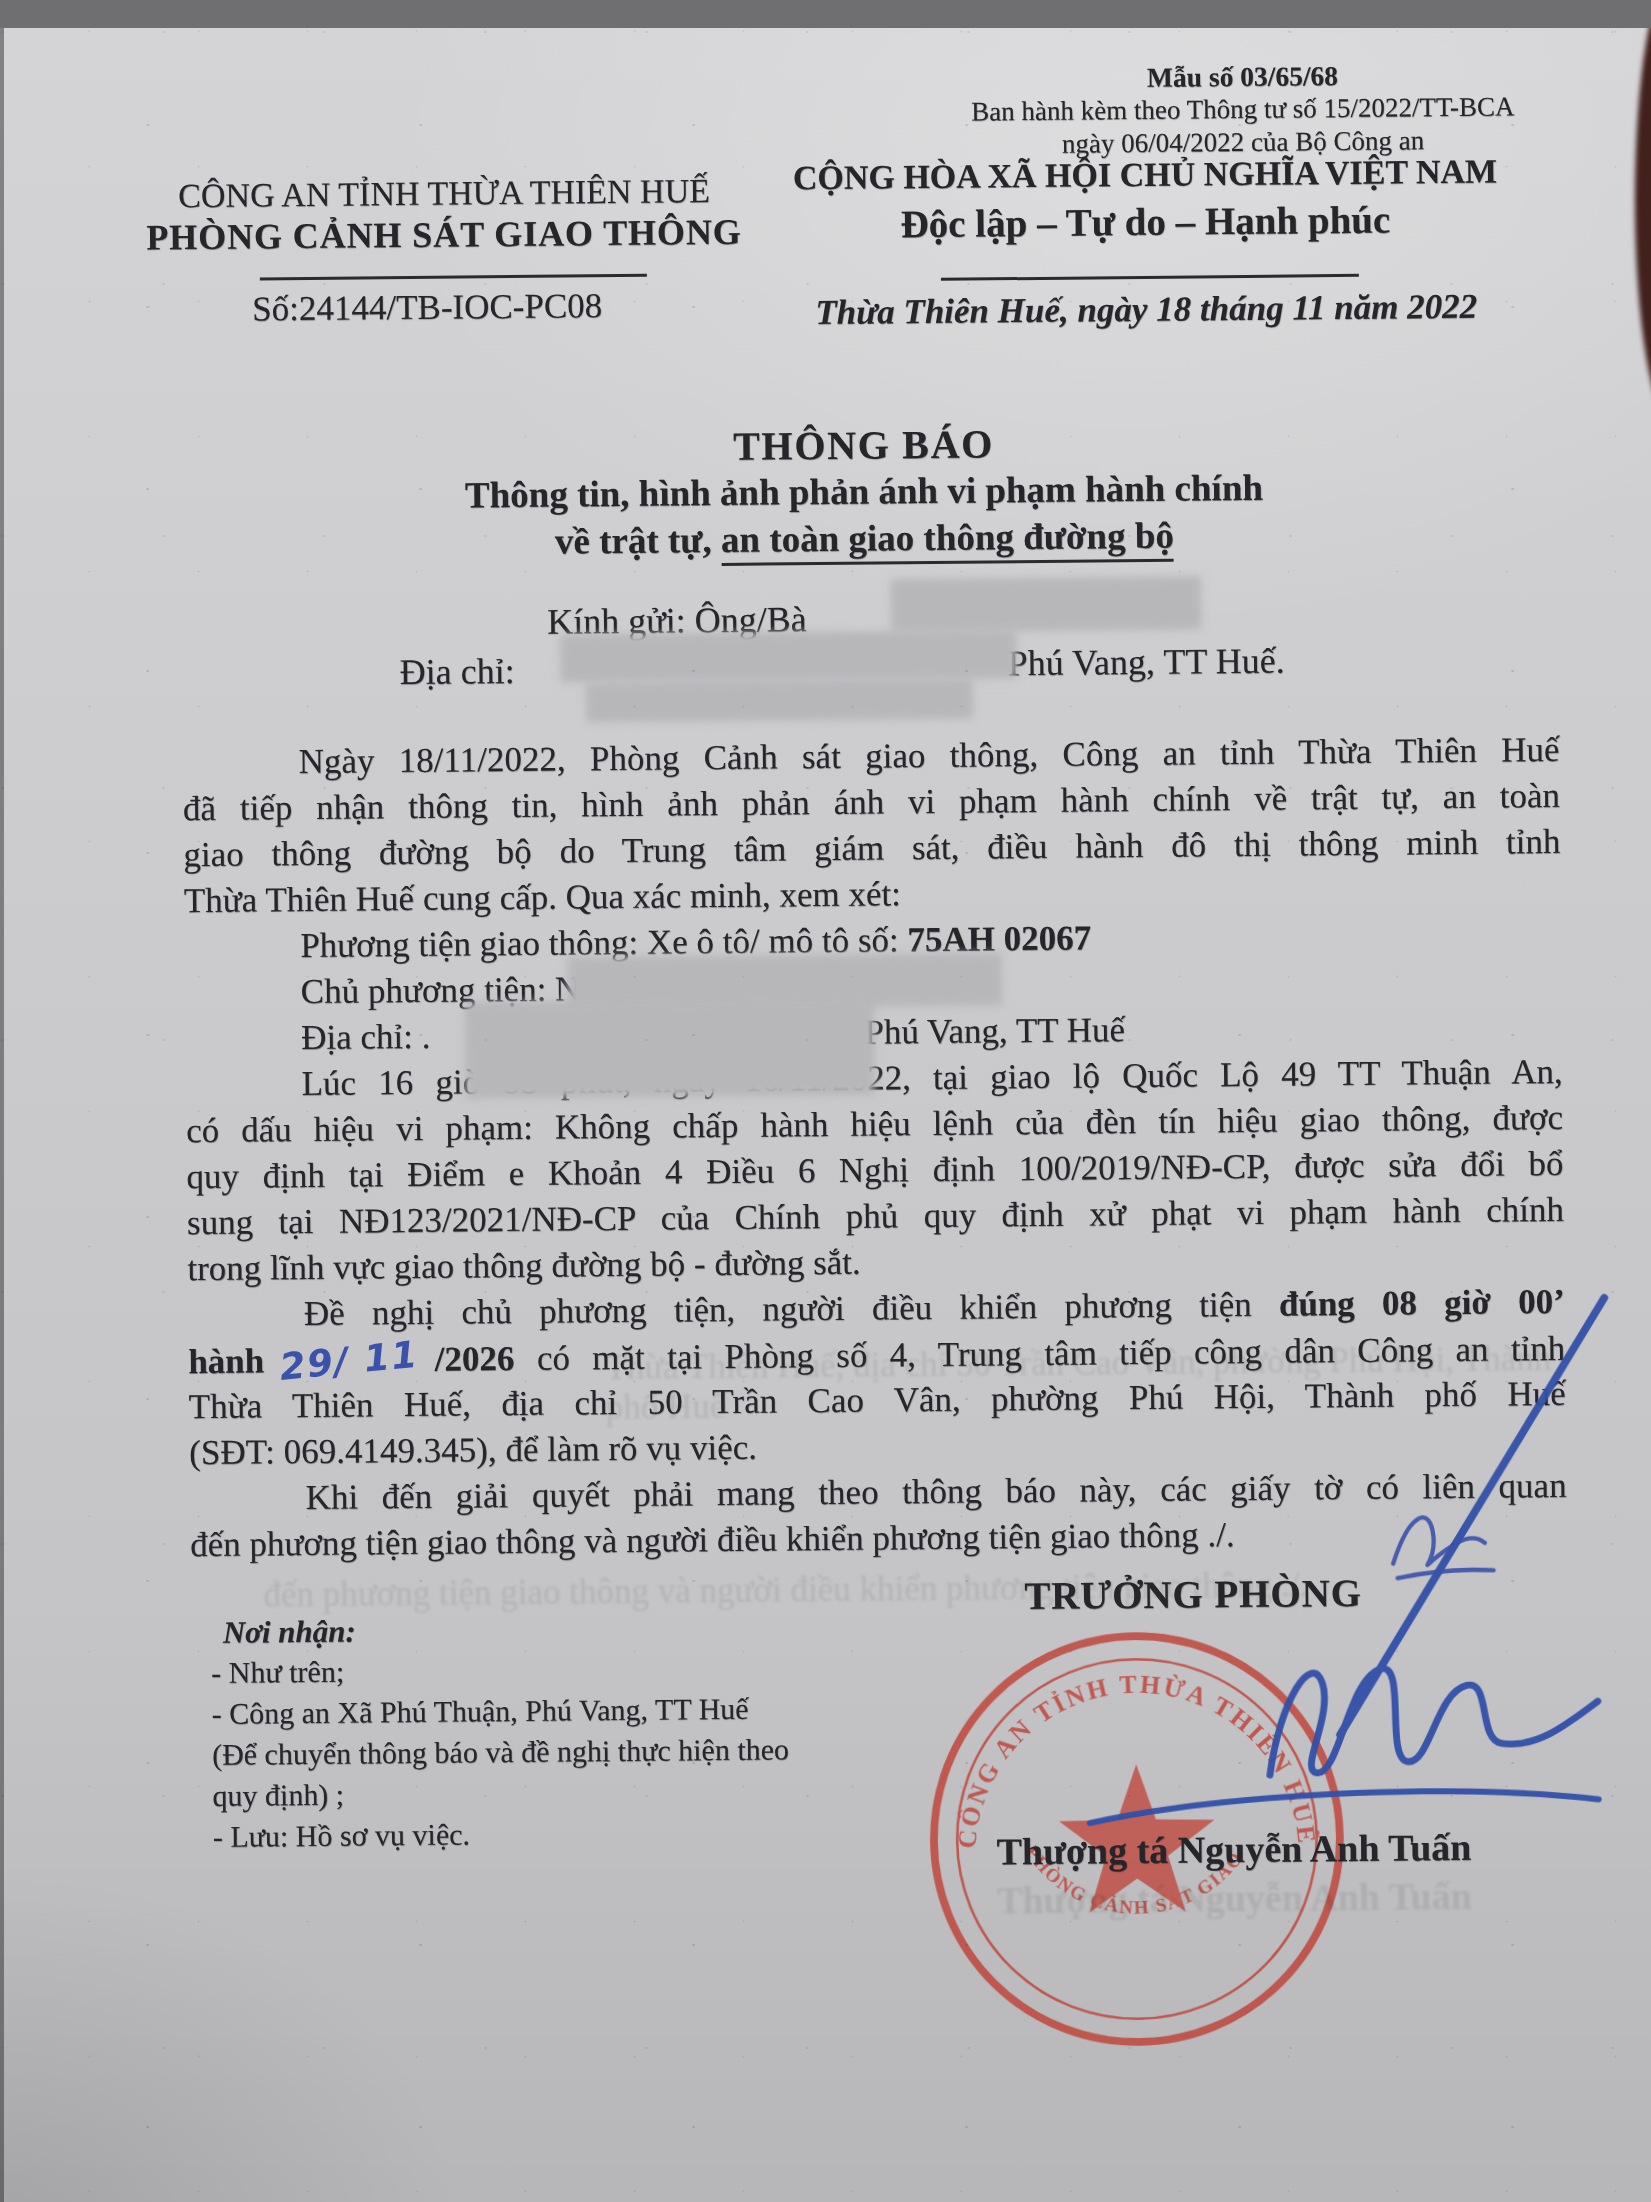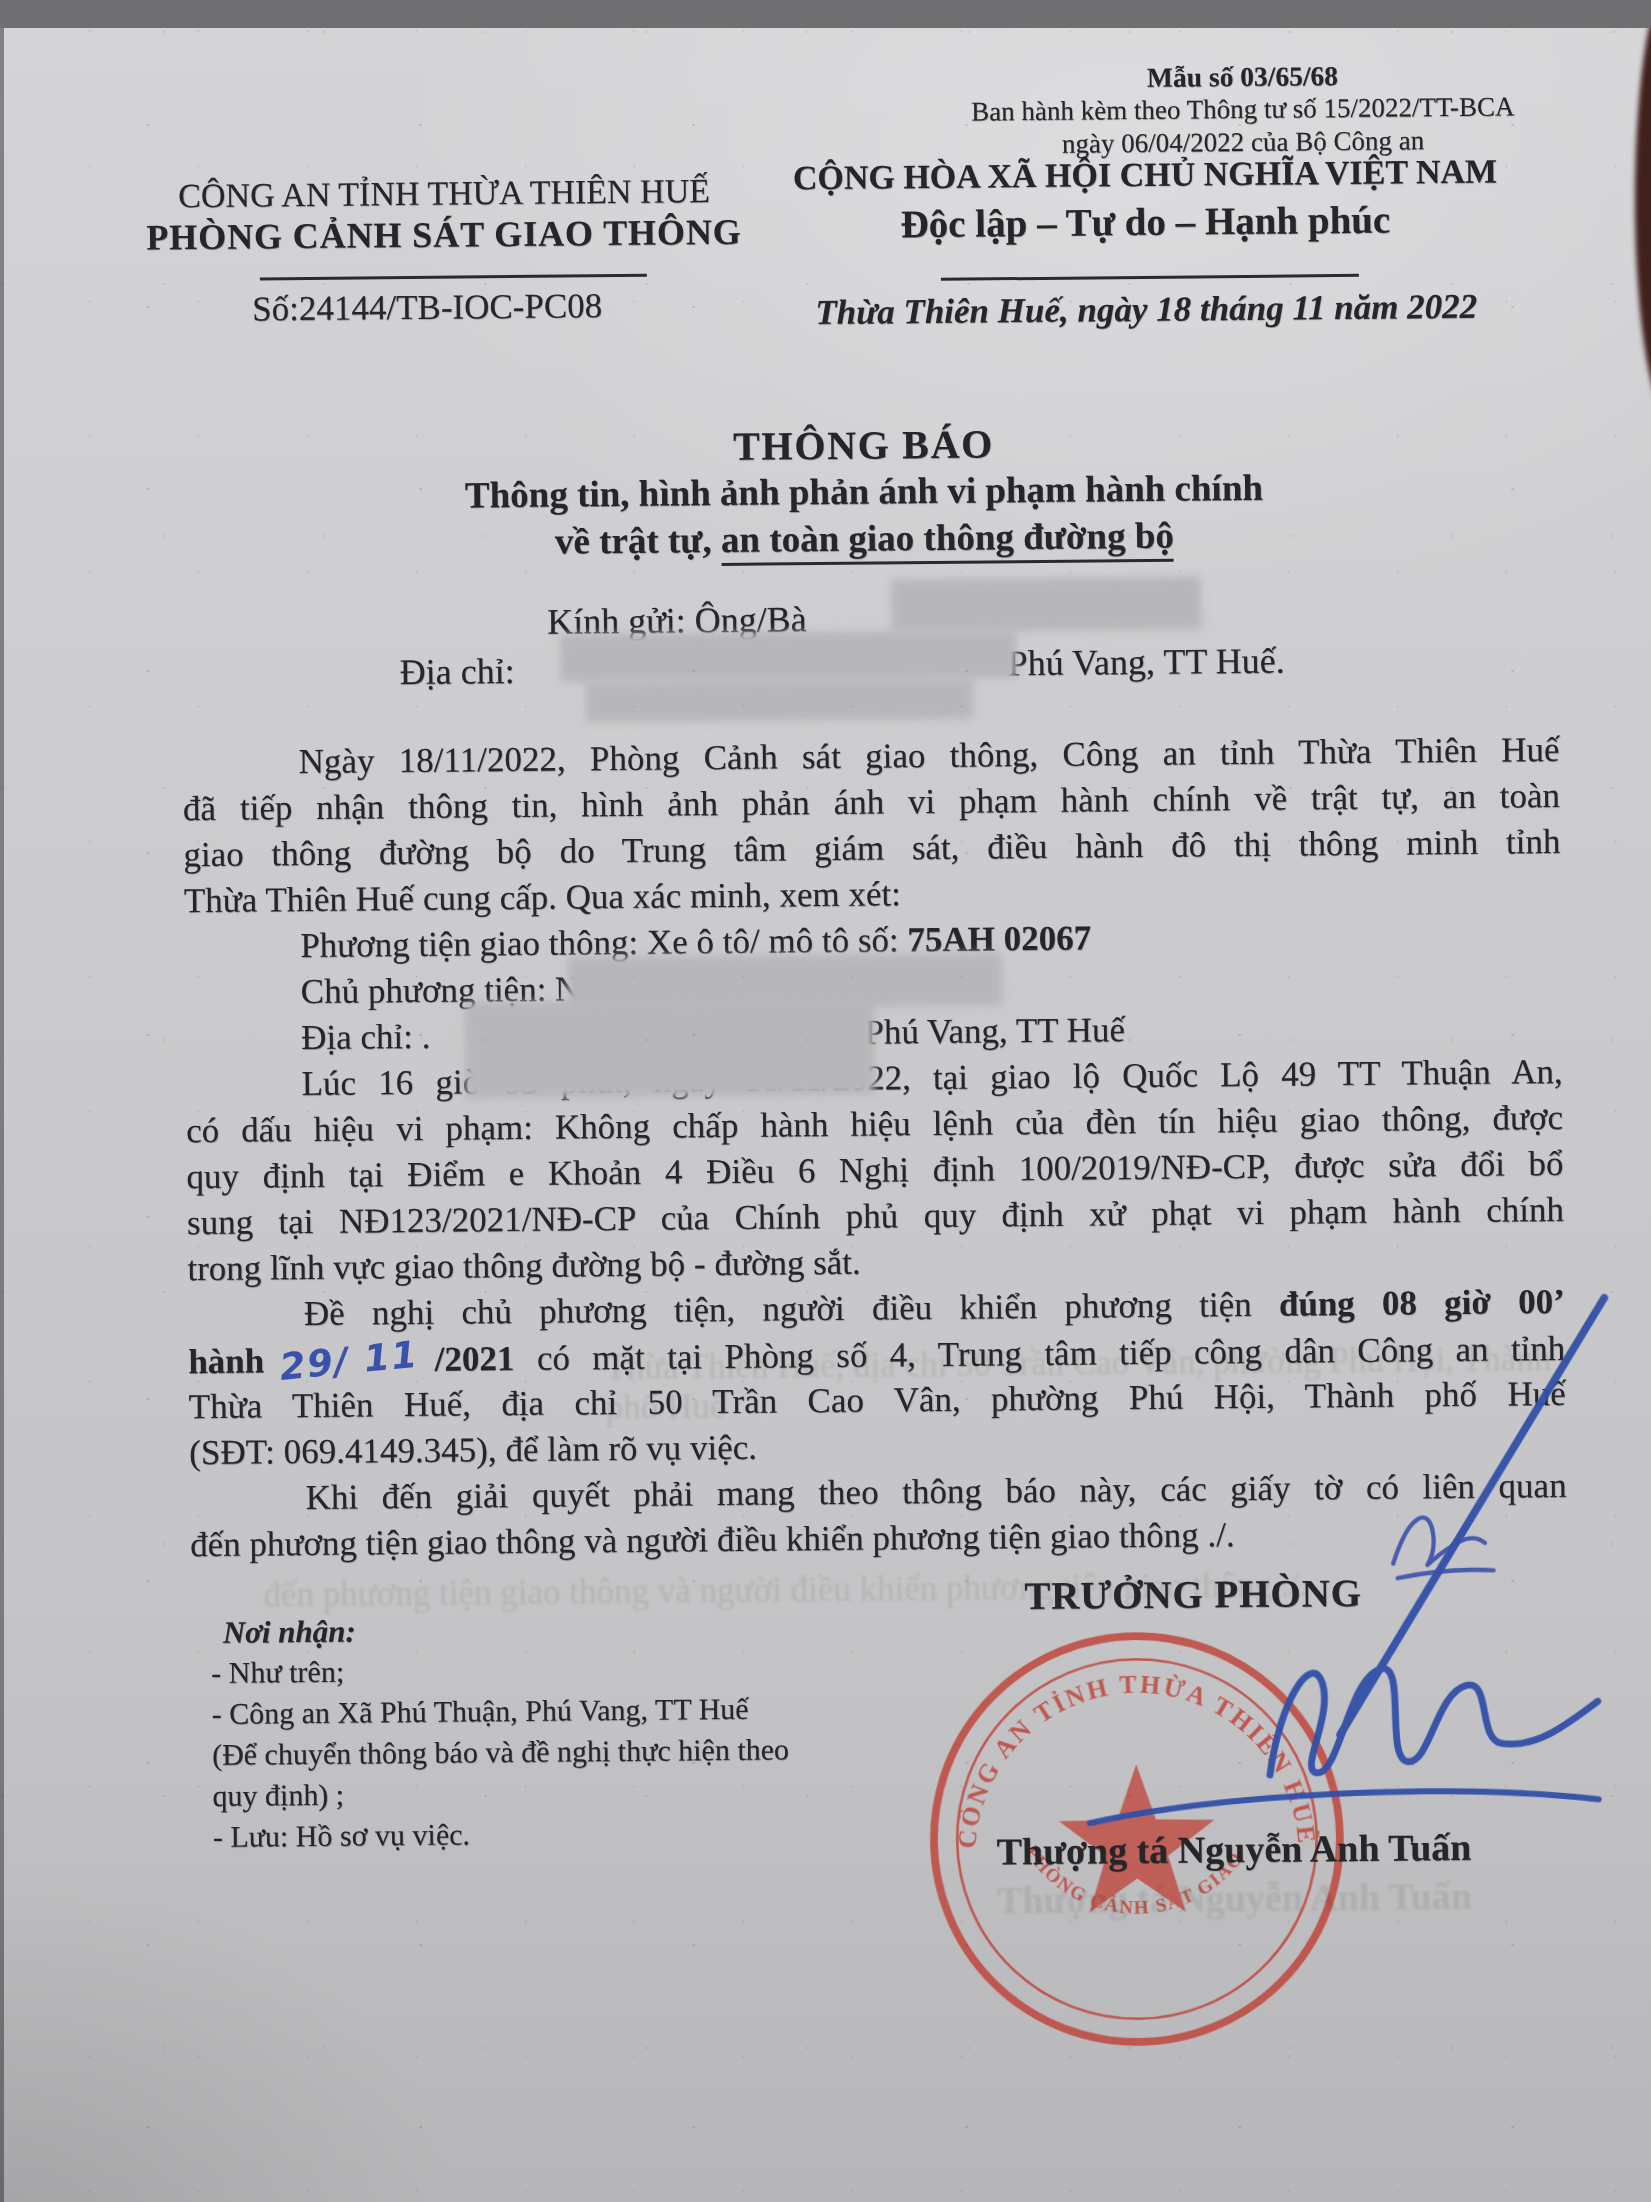--- a/index.html
+++ b/index.html
@@ -116,21 +116,21 @@
       </div>
       <div class="line ind">Lúc 16 giờ 53 phút, ngày 16/11/2022, tại giao lộ Quốc Lộ 49 TT Thuận An,</div>
       <div class="line">có dấu hiệu vi phạm: Không chấp hành hiệu lệnh của đèn tín hiệu giao thông, được</div>
       <div class="line">quy định tại Điểm e Khoản 4 Điều 6 Nghị định 100/2019/NĐ-CP, được sửa đổi bổ</div>
       <div class="line">sung tại NĐ123/2021/NĐ-CP của Chính phủ quy định xử phạt vi phạm hành chính</div>
       <div class="line last">trong lĩnh vực giao thông đường bộ - đường sắt.</div>
       <div class="line ind">
         <span>Đề nghị chủ phương tiện, người điều khiển phương tiện </span><b>đúng 08 giờ 00’</b>
       </div>
       <div class="line">
-        <b>hành</b><span class="hand">29/ 11</span><b>/2021</b><span> có mặt tại Phòng số 4, Trung tâm tiếp công dân Công an tỉnh</span>
+        <b>hành</b><span class="hand">29/ 11</span><b>/2026</b><span> có mặt tại Phòng số 4, Trung tâm tiếp công dân Công an tỉnh</span>
       </div>
       <div class="line">Thừa Thiên Huế, địa chỉ 50 Trần Cao Vân, phường Phú Hội, Thành phố Huế</div>
       <div class="line last">(SĐT: 069.4149.345), để làm rõ vụ việc.</div>
       <div class="line ind">Khi đến giải quyết phải mang theo thông báo này, các giấy tờ có liên quan</div>
       <div class="line last">đến phương tiện giao thông và người điều khiển phương tiện giao thông ./.</div>
     </div>
 
     <div class="redact" style="left:568px;top:927px;width:434px;height:52px;"></div>
     <div class="redact" style="left:465px;top:971px;width:409px;height:96px;"></div>
 

